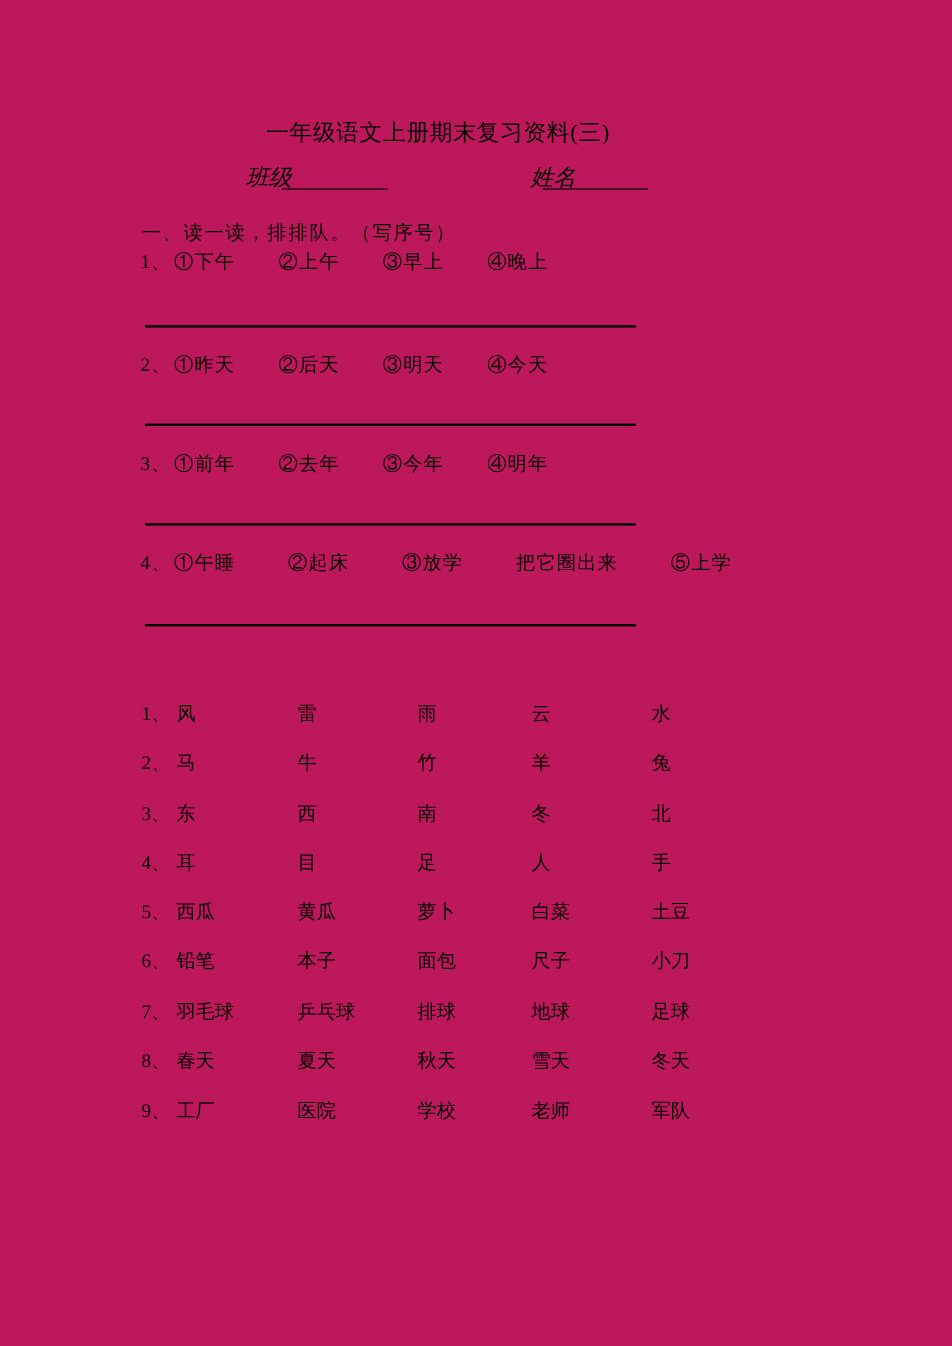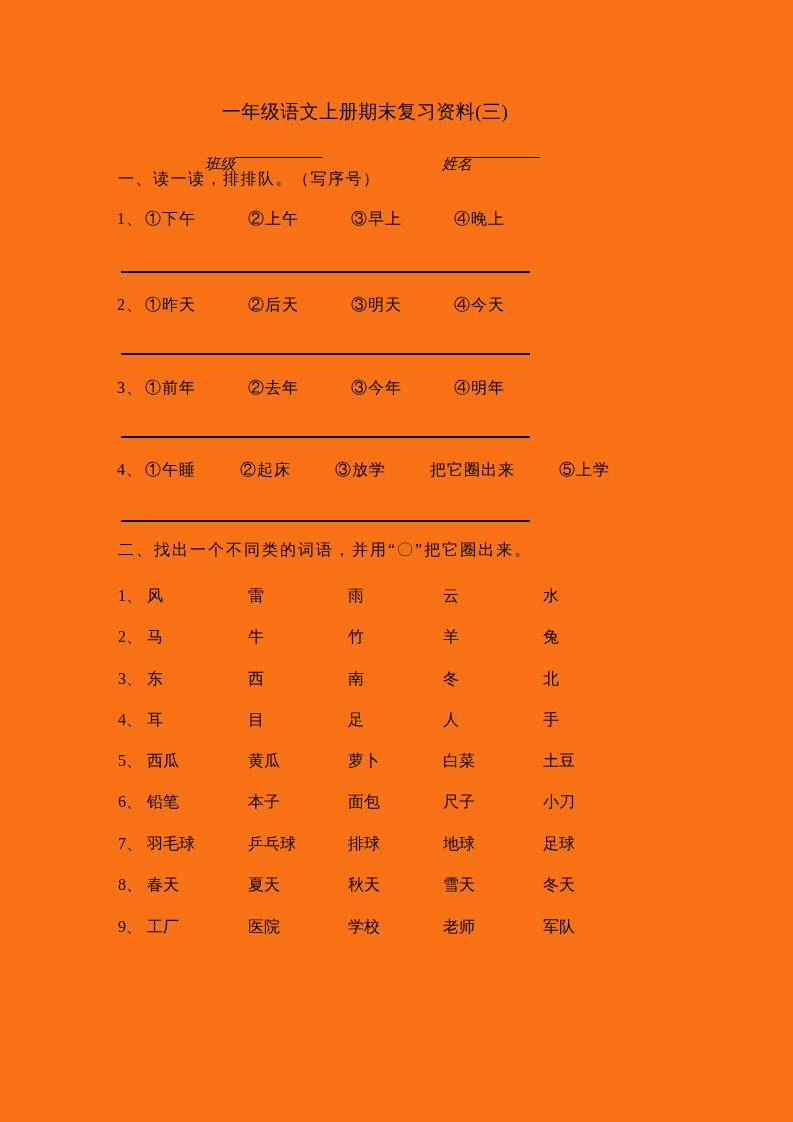--- a/index.html
+++ b/index.html
@@ -4,58 +4,59 @@
 <style>
   * { margin: 0; padding: 0; box-sizing: border-box; }
   html, body { background: #ffffff; }
   body {
     width: 793px; height: 1122px;
     font-family: "Liberation Serif", "DejaVu Serif", serif;
     color: #000000;
     position: relative;
     overflow: hidden;
   }
-  .page { position: absolute; inset: 0; background: #f97316; font-family: Liberation Serif, serif; }
+  .page { position: absolute; inset: 0; background: #be185d; font-family: Liberation Serif, serif; }
 
   .title {
     position: absolute; top: 100px; left: 0; width: 730px;
     text-align: center;
     font-size: 19px; letter-spacing: 0.5px;
     line-height: 24px;
   }
 
   .meta-label {
     position: absolute; top: 139px;
-    font-size: 15px; font-style: italic; line-height: 19px; margin-top: 16px;
+    font-size: 19px; font-style: italic; line-height: 19px;
   }
   .meta-blank {
     position: absolute; top: 140px; height: 18px;
     border-bottom: 1.5px solid #000;
   }
   .blank-class { left: 235px; width: 88px; }
   .blank-name  { left: 452px; width: 88px; }
   .label-class { left: 205px; }
   .label-name  { left: 442px; }
 
   .sec-heading {
     position: absolute; left: 118px;
     font-size: 16px; letter-spacing: 1.5px; line-height: 21px;
     white-space: nowrap;
+    margin-top: 16px;
   }
   .sec1-heading { top: 168px; }
   .sec2-heading { top: 539px; letter-spacing: 2px; }
 
   .s1-item {
     position: absolute; left: 117px;
     display: flex; align-items: baseline;
     font-size: 16px; letter-spacing: 1px; line-height: 21px;
     white-space: nowrap;
   }
   .s1-num { width: 28px; flex: none; }
-  .s1-opt + .s1-opt { margin-left: 52px; }
+  .s1-opt + .s1-opt { margin-left: 36px; }
   .s1-item.five .s1-opt + .s1-opt { margin-left: 44px; }
   .item-1 { top: 208px; }
   .item-2 { top: 294px; }
   .item-3 { top: 377px; }
   .item-4 { top: 459px; }
 
   .answer-line {
     position: absolute; left: 121px; width: 409px; height: 0;
     border-top: 2px solid #000;
   }
@@ -126,21 +127,20 @@
   <div class="s1-item item-4 five">
     <span class="s1-num">4、</span>
     <span class="s1-opt">①午睡</span>
     <span class="s1-opt">②起床</span>
     <span class="s1-opt">③放学</span>
     <span class="s1-opt">把它圈出来</span>
     <span class="s1-opt">⑤上学</span>
   </div>
   <div class="answer-line line-4"></div>
 
-  <div class="sec-heading sec2-heading">二、找出一个不同类的词语，并用“〇”把它圈出来。</div>
 
   <div class="s2-row row-0">
     <span>1、</span>
     <span>风</span>
     <span>雷</span>
     <span>雨</span>
     <span>云</span>
     <span>水</span>
   </div>
   <div class="s2-row row-1">

